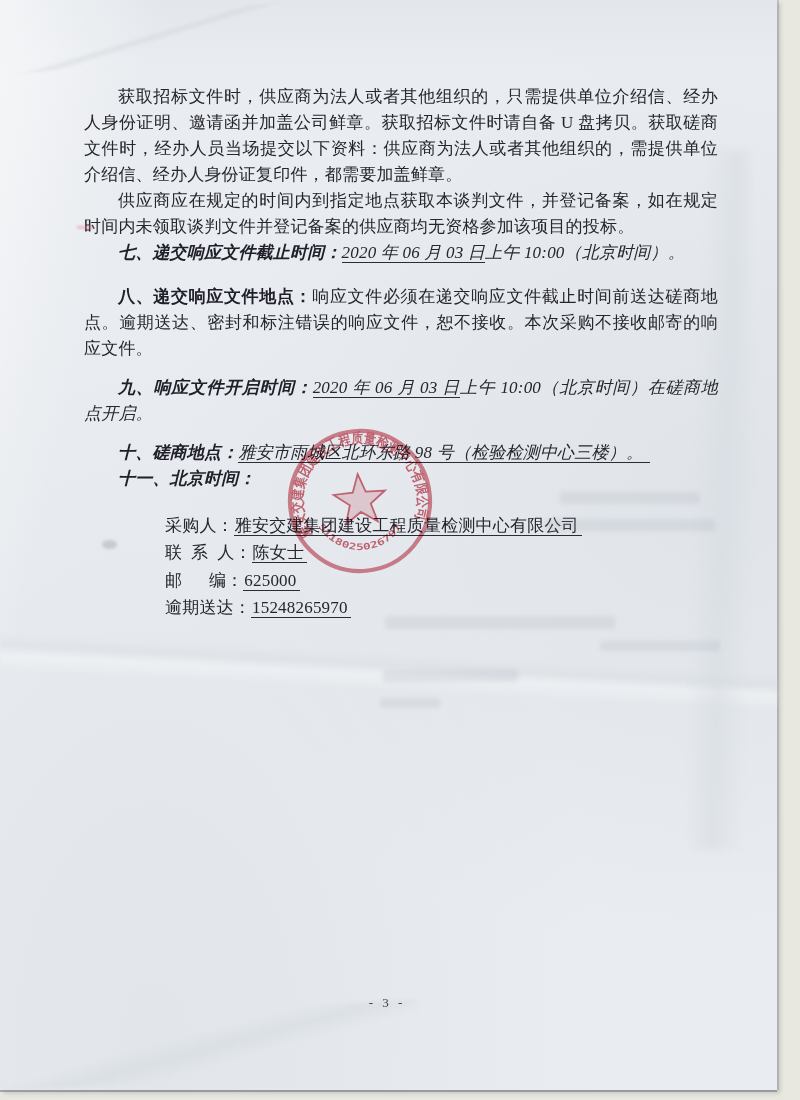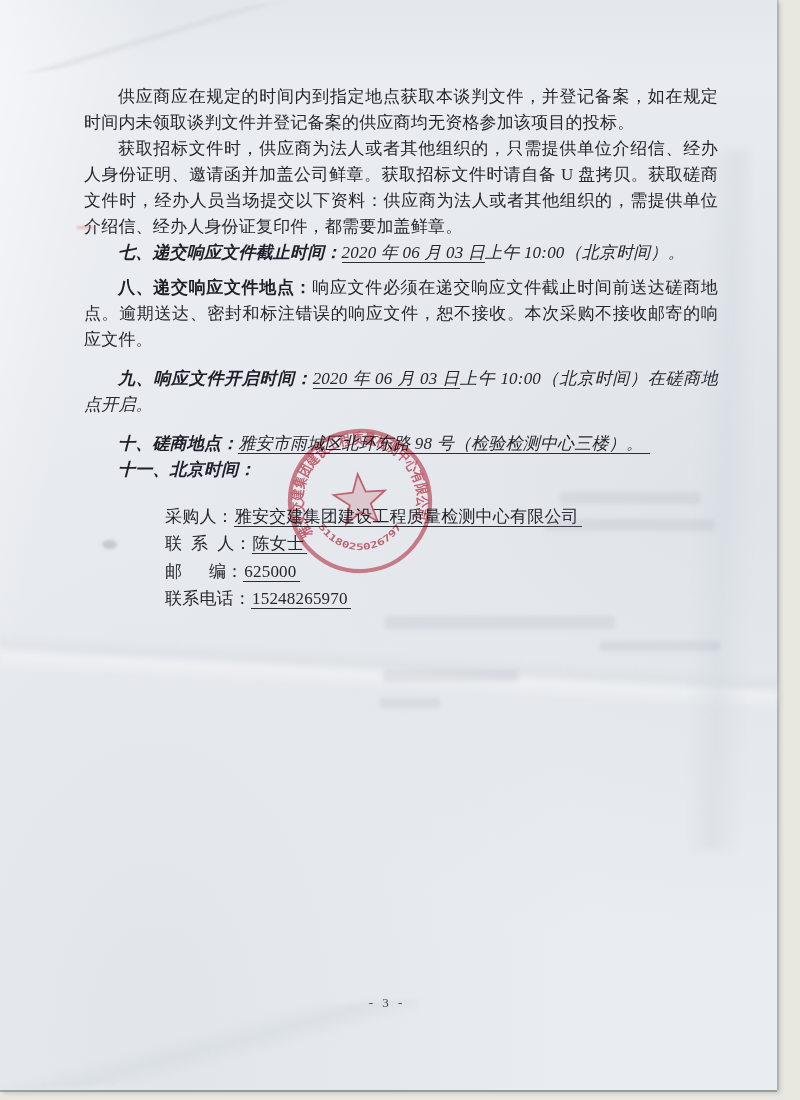--- a/index.html
+++ b/index.html
@@ -33,21 +33,21 @@
     background:linear-gradient(168deg, rgba(255,255,255,0) 40%, rgba(206,213,219,0.4) 52%, rgba(255,255,255,0) 64%);
     transform:rotate(-3deg);filter:blur(2px);}
   
   .page-text{
     position:absolute;left:84px;top:84px;width:634px;
     font-size:17px;line-height:26px;color:#26262e;text-align:justify;
     letter-spacing:0.2px;
   }
   .page-text p{margin:0;text-indent:2em;}
   .page-text p.gap-s{margin-top:0;font-style:italic;}
-  .page-text p.gap-m{margin-top:9px;}
+  .page-text p.gap-m{margin-top:18px;}
   .page-text p.gap-l{margin-top:13px;font-style:italic;}
   b{font-weight:700;color:#20202a;}
   .u{border-bottom:1.6px solid #2c2c34;}
   .u-tail{padding-right:7px;margin-top:22px;}
   
   .contacts{margin-top:20px;margin-left:81px;}
   .contact-row{line-height:27.4px;}
   .contact-label{white-space:pre;}
   .contact-value{border-bottom:1.6px solid #2c2c34;padding:0 3px 0 1px;}
   
@@ -73,38 +73,38 @@
 </head>
 <body>
 
 <div class="sheet">
   <div class="crease crease1"></div>
   <div class="crease crease2"></div>
   <div class="crease crease3"></div>
   <div class="crease crease4"></div>
 
   <div class="page-text">
+    <p><span>获取招标文件时，供应商为法人或者其他组织的，只需提供单位介绍信、经办人身份证明、邀请函并加盖公司鲜章。获取招标文件时请自备 U 盘拷贝。获取磋商文件时，经办人员当场提交以下资料：供应商为法人或者其他组织的，需提供单位介绍信、经办人身份证复印件，都需要加盖鲜章。</span></p>
     <p><span>供应商应在规定的时间内到指定地点获取本谈判文件，并登记备案，如在规定时间内未领取谈判文件并登记备案的供应商均无资格参加该项目的投标。</span></p>
-    <p><span>获取招标文件时，供应商为法人或者其他组织的，只需提供单位介绍信、经办人身份证明、邀请函并加盖公司鲜章。获取招标文件时请自备 U 盘拷贝。获取磋商文件时，经办人员当场提交以下资料：供应商为法人或者其他组织的，需提供单位介绍信、经办人身份证复印件，都需要加盖鲜章。</span></p>
 
     <p class="gap-s"><b>七、递交响应文件截止时间：</b><span class="u">2020 年 06 月 03 日</span><span>上午 10:00（北京时间）。</span></p>
 
     <p class="gap-m"><b>八、递交响应文件地点：</b><span>响应文件必须在递交响应文件截止时间前送达磋商地点。逾期送达、密封和标注错误的响应文件，恕不接收。本次采购不接收邮寄的响应文件。</span></p>
 
     <p class="gap-l"><b>九、响应文件开启时间：</b><span class="u">2020 年 06 月  03 日</span><span>上午 10:00（北京时间）在磋商地点开启。</span></p>
 
     <p class="gap-l"><b>十、磋商地点：</b><span class="u u-tail">雅安市雨城区北环东路 98 号（检验检测中心三楼）。</span></p>
 
     <p class="gap-s"><b>十一、北京时间：</b></p>
 
     <div class="contacts">
       <div class="contact-row"><span class="contact-label">采购人：</span><span class="contact-value">雅安交建集团建设工程质量检测中心有限公司</span></div>
       <div class="contact-row"><span class="contact-label">联  系  人：</span><span class="contact-value">陈女士</span></div>
       <div class="contact-row"><span class="contact-label">邮      编：</span><span class="contact-value">625000</span></div>
-      <div class="contact-row"><span class="contact-label">联系电话：</span><span class="contact-value">15248265970</span></div>
+      <div class="contact-row"><span class="contact-label">逾期送达：</span><span class="contact-value">15248265970</span></div>
     </div>
   </div>
 
   <svg class="seal" width="170" height="170" viewBox="0 0 170 170">
     <defs>
       <path id="arcTop" d="M 34.8 114 A 58 58 0 1 1 135.2 114" fill="none"></path>
       <path id="arcBot" d="M 41 106.5 A 49 49 0 0 0 129 106.5" fill="none"></path>
     </defs>
     <circle cx="85" cy="85" r="70" fill="none" stroke="#cf5866" stroke-width="4.2" opacity="0.82"></circle>
     <text class="ring-text">

